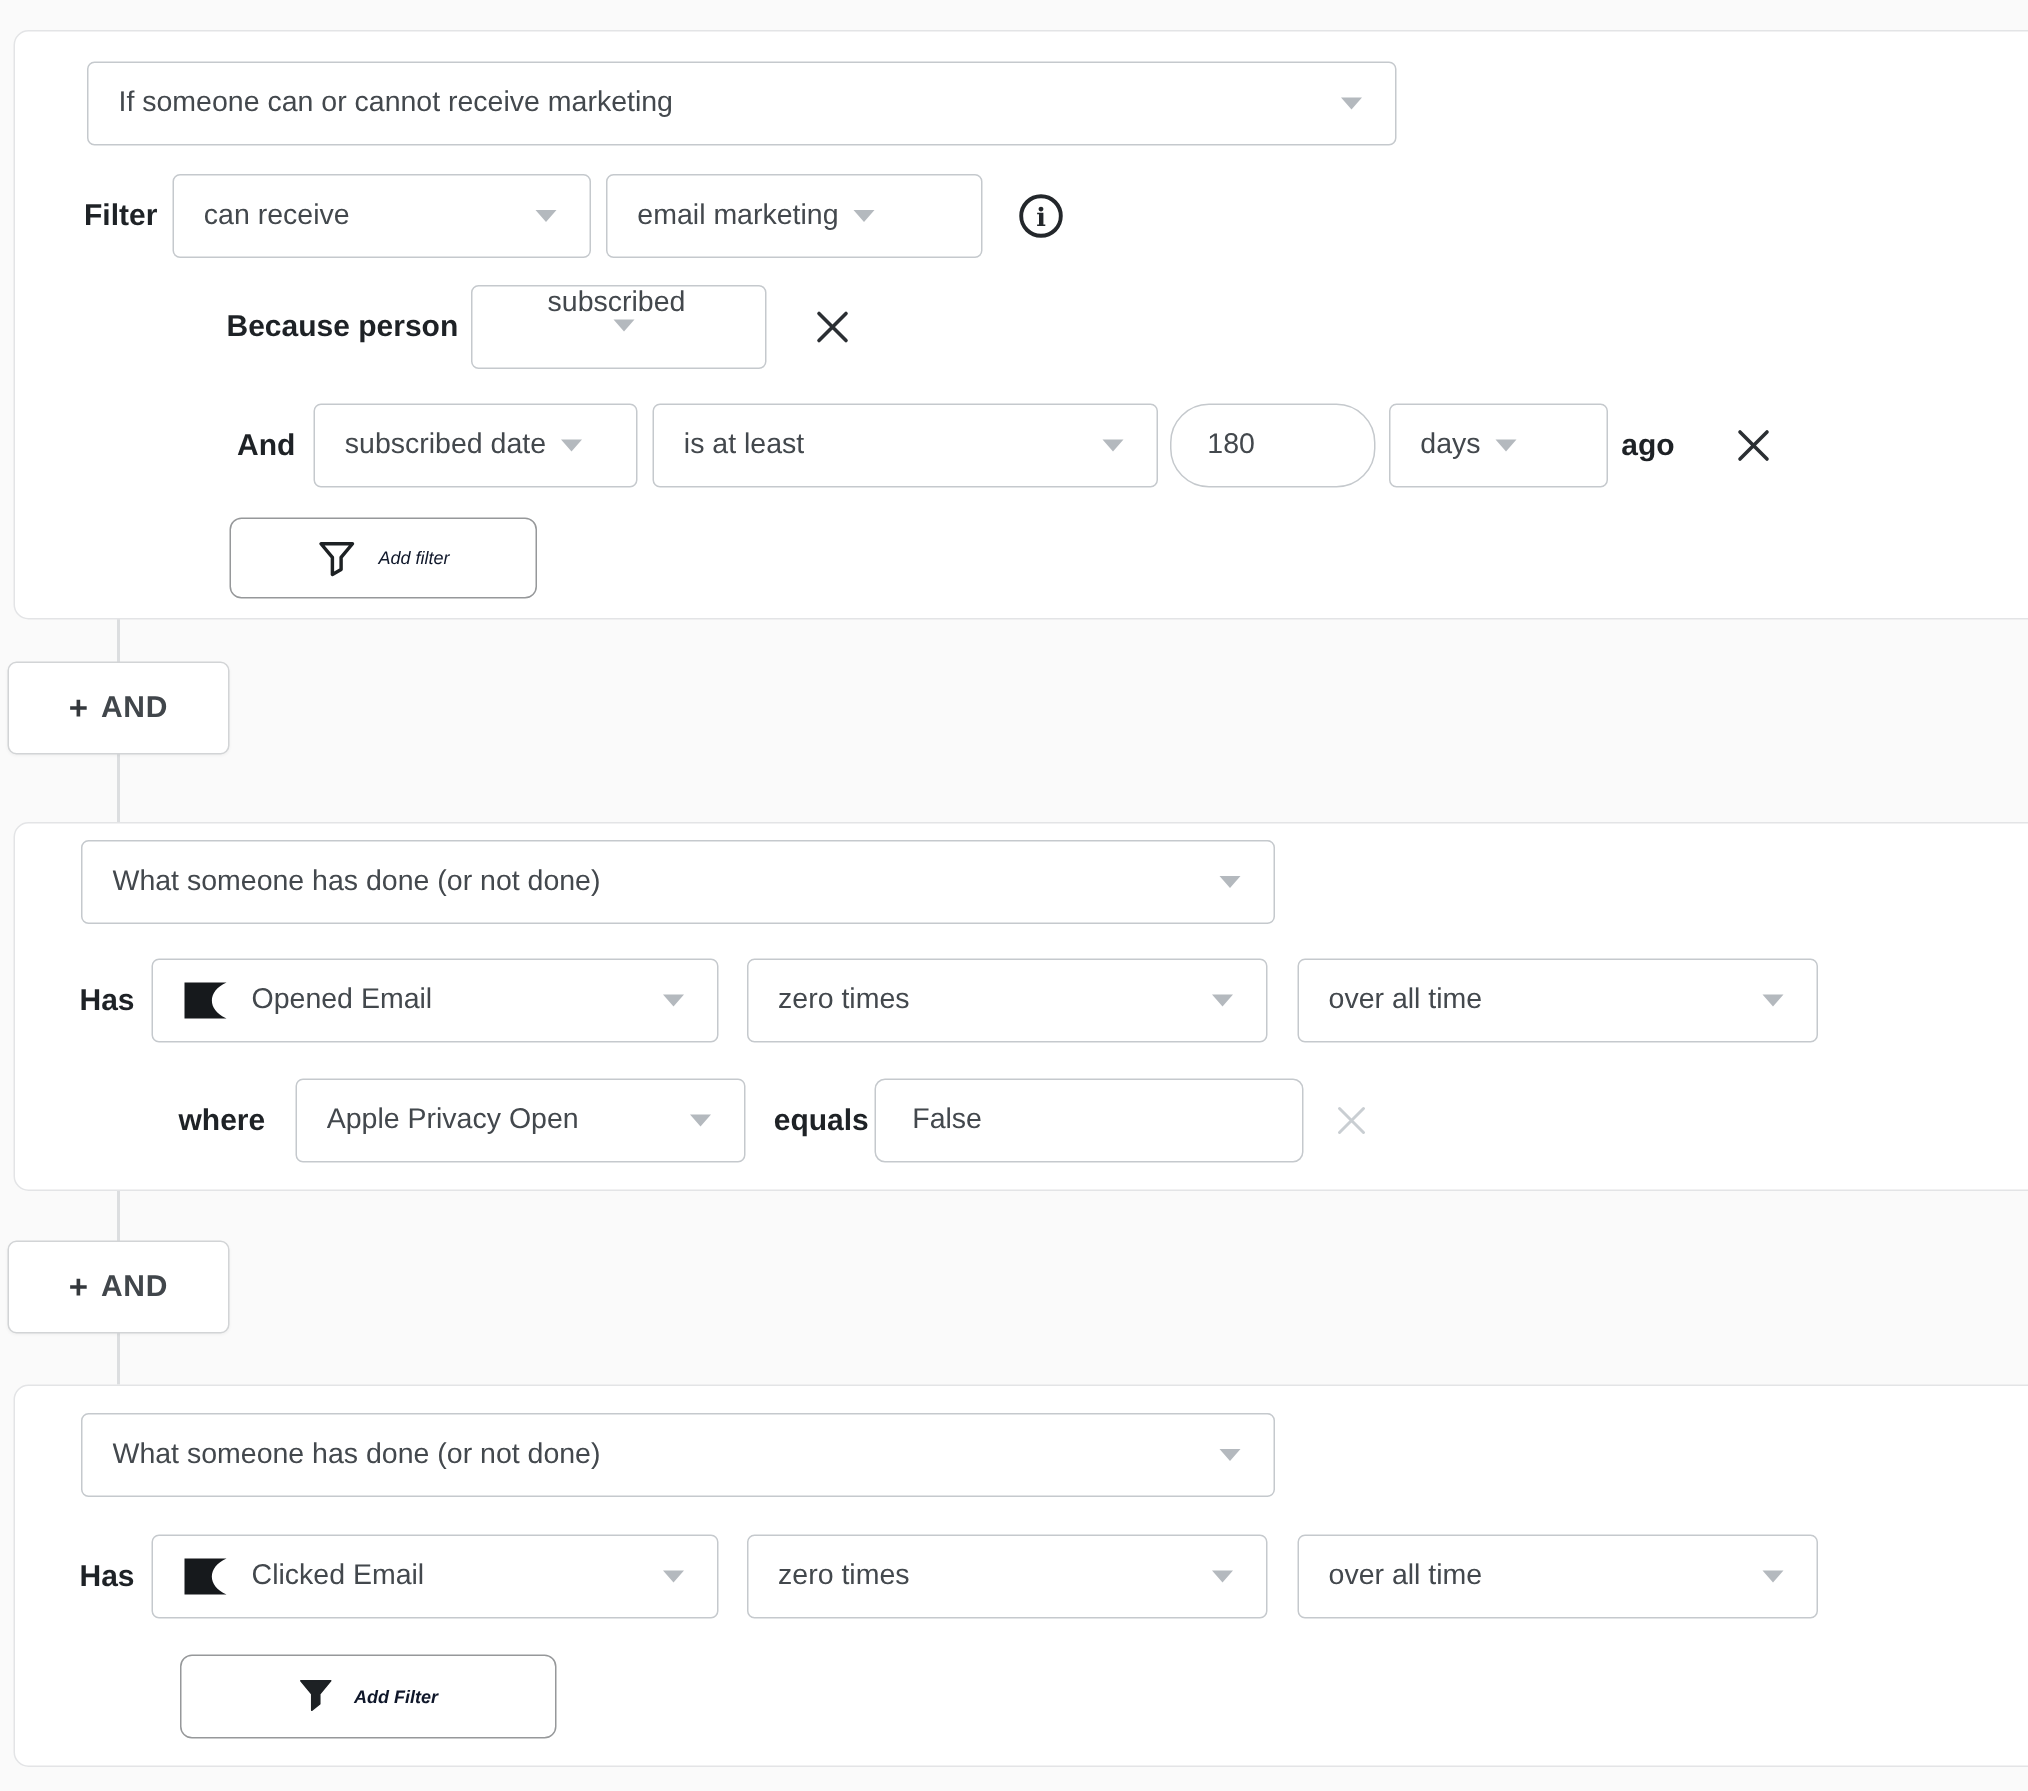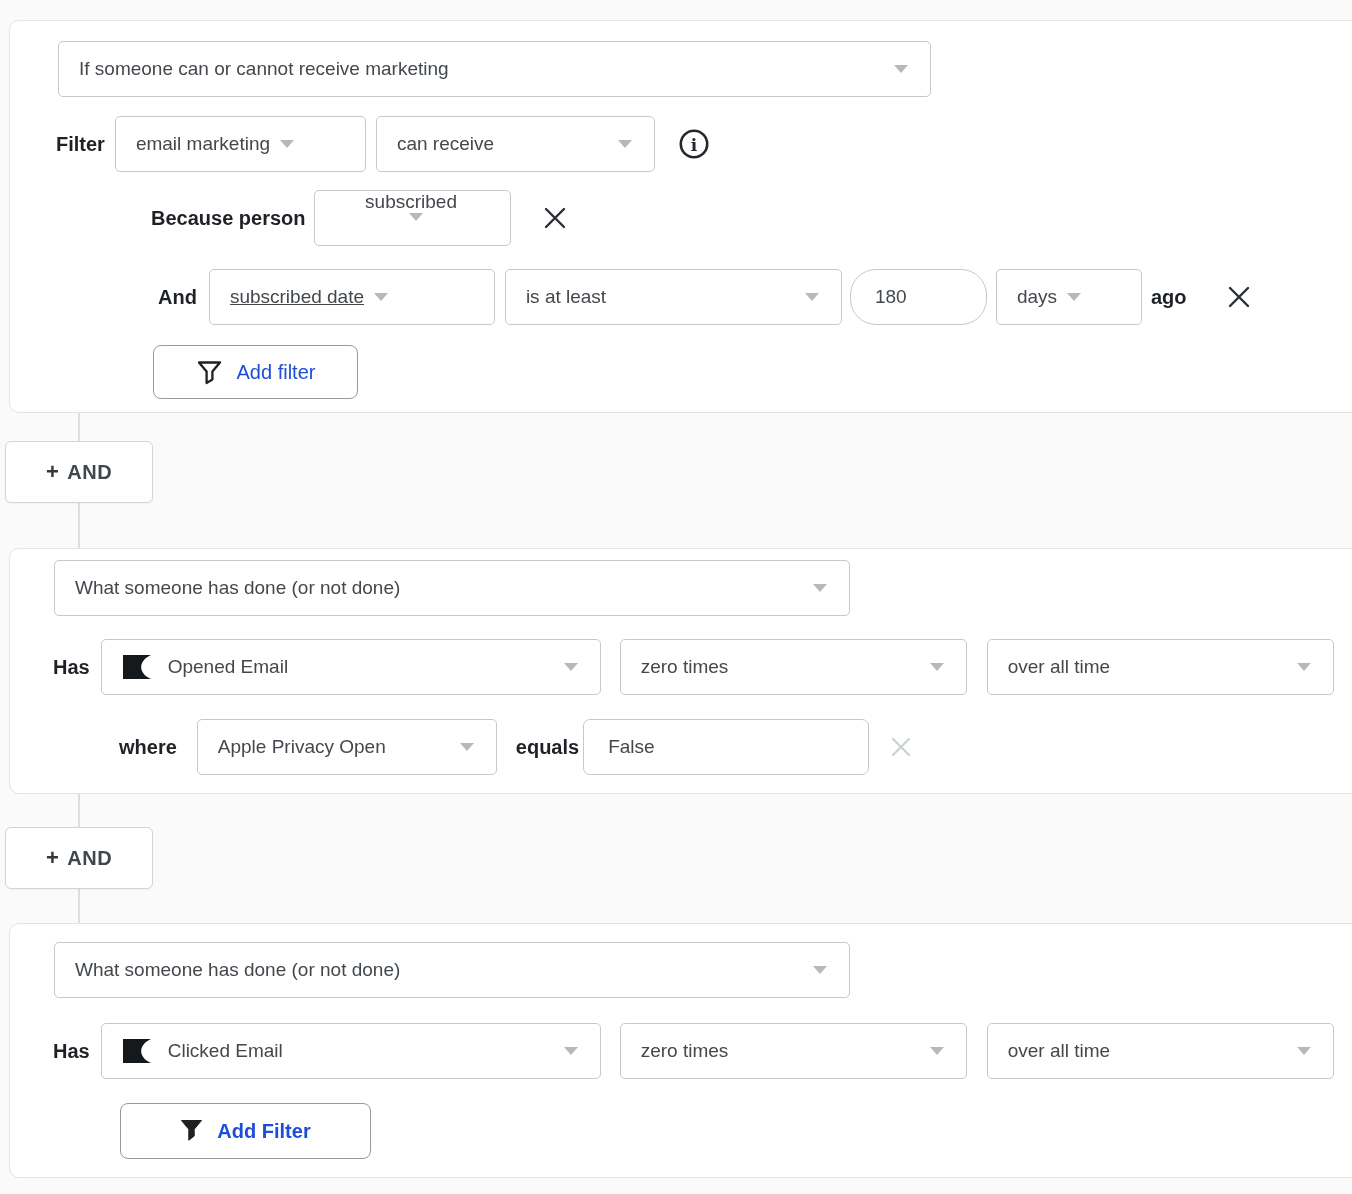--- a/index.html
+++ b/index.html
@@ -44,21 +44,21 @@
     height:56px; background:#fff; border:1px solid #c5c9cd; border-radius:7px;
     font-family:"Liberation Sans", sans-serif; font-size:19px; color:#43484d;
     padding:0 20px 0 24px; flex:none; outline:none;
   }
   .x-btn { flex:none; display:flex; align-items:center; justify-content:center; cursor:pointer; }
 
   .btn {
     display:flex; align-items:center; justify-content:center;
     background:#fff; border:1px solid #96989a; border-radius:8px;
     cursor:pointer; flex:none; position:absolute;
-    font-size:20px; color:#1d4ed8;
+    font-size:12px; color:#0f172a;font-style:italic;
   }
   .btn .f-icon { margin-right:14px; display:flex; align-items:center; }
   .btn-addfilter-1 { left:143px; top:324px; width:205px; height:54px; font-weight:500; }
   .btn-addfilter-3 { left:110px; top:179px; width:251px; height:56px; font-weight:700; }
 
   .and-btn {
     position:absolute; left:5px; width:148px; height:62px;
     background:#fff; border:1px solid #d2d4d6; border-radius:6px;
     display:flex; align-items:center; justify-content:center;
     font-weight:700; font-size:20px; color:#41464b; letter-spacing:0.5px;
@@ -76,25 +76,25 @@
   .c2-type   { top:11px;  left:44px;  width:796px; }
   .c23-has   { padding-left:43px; height:56px; }
   .c2-has    { top:90px; }
   .c2-where  { top:170px; padding-left:109px; height:56px; }
 
   .c3-type   { top:18px;  left:44px;  width:796px; }
   .c3-has    { top:99px; } .w-type23 { width:796px; }
   .w-canreceive { width:279px; margin-left:10px; }
   .w-channel    { width:251px; margin-left:10px; }
   .w-reason     { width:197px; margin-left:8px;flex-direction:column; }
-  .w-datefield  { width:286px; margin-left:12px;text-decoration:underline; }
+  .w-datefield  { width:216px; margin-left:12px; }
   .w-operator   { width:337px; margin-left:10px; }
   .w-value      { width:137px; margin-left:8px;border-radius:26px; }
   .w-unit       { width:146px; margin-left:9px; }
-  .w-event      { width:500px; margin-left:11px; }
+  .w-event      { width:378px; margin-left:11px; }
   .w-freq       { width:347px; margin-left:19px; }
   .w-time       { width:347px; margin-left:20px; }
   .w-property   { width:300px; margin-left:20px; }
   .w-propval    { width:286px; margin-left:4px; }
 
   .ml-ago   { margin-left:9px; }
   .ml-x4    { margin-left:38px; }
   .ml-x3    { margin-left:30px; }
   .ml-info  { margin-left:22px; }
   .ml-eq    { margin-left:19px; }
@@ -113,26 +113,26 @@
 
   <div class="card card-1">
 
     <div class="select c1-type" style="position:absolute;">
       <span class="sel-text">If someone can or cannot receive marketing</span>
       <span class="chevron"></span>
     </div>
 
     <div class="row c1-row2">
       <span class="lbl">Filter</span>
+      <div class="select w-canreceive">
+        <span class="sel-text">can receive</span>
+        <span class="chevron"></span>
+      </div>
       <div class="select inline-ch w-channel">
         <span class="sel-text">email marketing</span>
-        <span class="chevron"></span>
-      </div>
-      <div class="select w-canreceive">
-        <span class="sel-text">can receive</span>
         <span class="chevron"></span>
       </div>
       <span class="info-btn ml-info">
         <svg width="34" height="34" viewBox="0 0 34 34">
           <circle cx="17" cy="17" r="13.2" fill="none" stroke="#23272b" stroke-width="2.6"></circle>
           <text x="17" y="23.5" text-anchor="middle" font-family="DejaVu Serif, serif" font-weight="bold" font-size="17" fill="#23272b">i</text>
         </svg>
       </span>
     </div>
 

